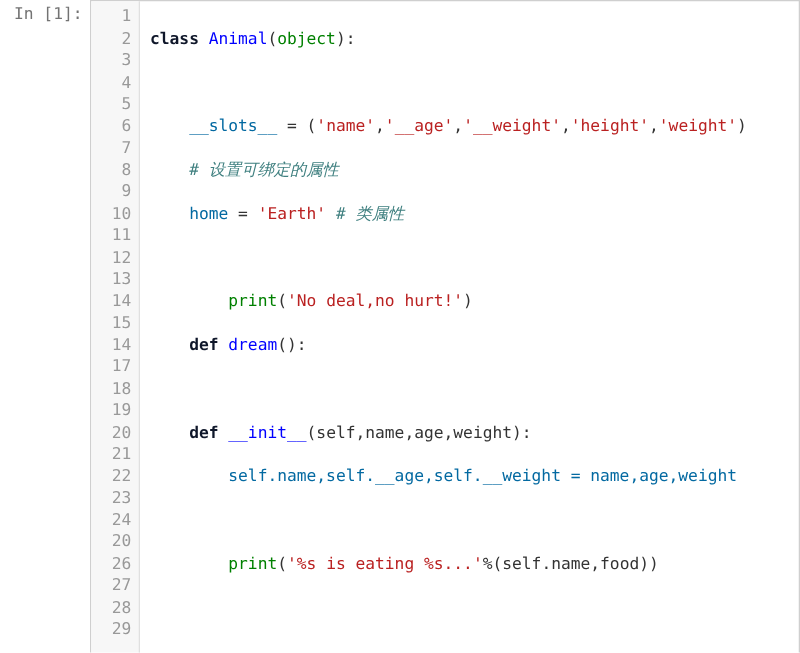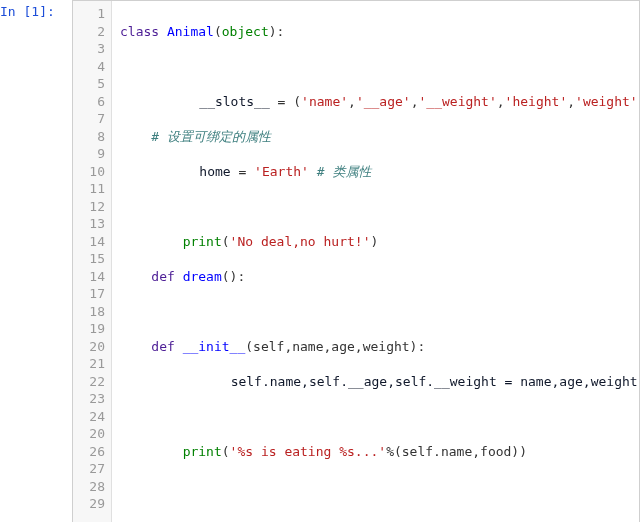--- a/index.html
+++ b/index.html
@@ -12,21 +12,22 @@
     height: 522px;
     overflow: hidden;
   }
   .cell {
     display: flex;
     align-items: flex-start;
   }
   .prompt {
     width: 66px;
     flex: 0 0 66px;
-    color: #1d4ed8;
+    text-align: right;
+    color: #737373;
     padding: 4px 6px 0 0;
     font-family: monospace;
     font-size: 13px;
   }
   .code-area {
     display: flex;
     border: 1px solid #cfcfcf;
     flex: 1;
     min-width: 0;
   }
@@ -48,25 +49,25 @@
     font-family: "DejaVu Sans Mono", Menlo, Consolas, monospace;
     font-size: 13px;
     line-height: 17.5px;
     white-space: pre;
     flex: 1;
     overflow: hidden;
   }
   .gutter-line { display:block; height:17.5px; }
   .code-line { display:block; height:17.5px; }
   
-  .kw   { color: #4c1d95; font-weight: normal; }   
+  .kw   { color: #0f172a; font-weight: bold; }   
   .cls  { color: #0000ff; }                       
   .bi   { color: #008000; }                       
   .punc { color: #333; }
-  .name { color: #0f172a; margin-left: 48px; }
+  .name { color: #0369a1; }
   .str  { color: #ba2121; }   
   .cmt  { color: #408080; font-style: italic; }   
 </style>
 </head>
 <body>
 
 <div class="cell">
   <div class="prompt">In [1]:</div>
   <div class="code-area">
     <div class="gutter">

